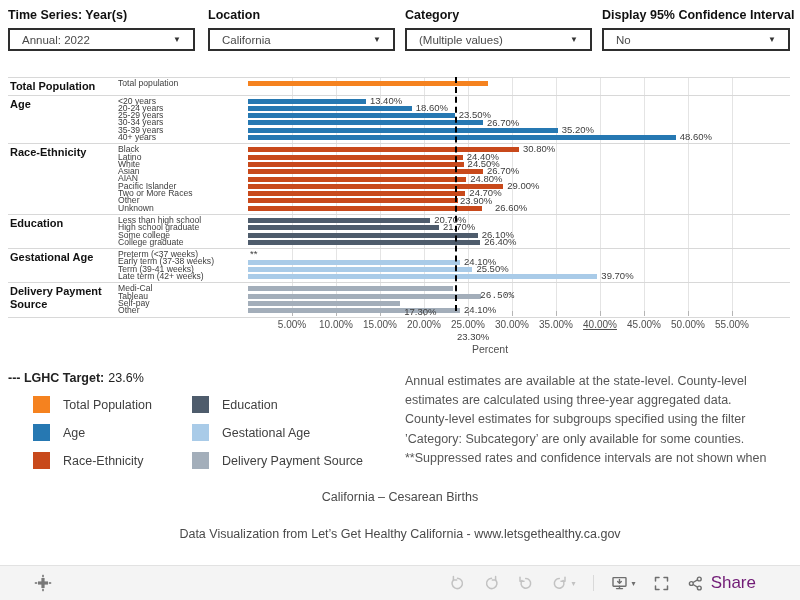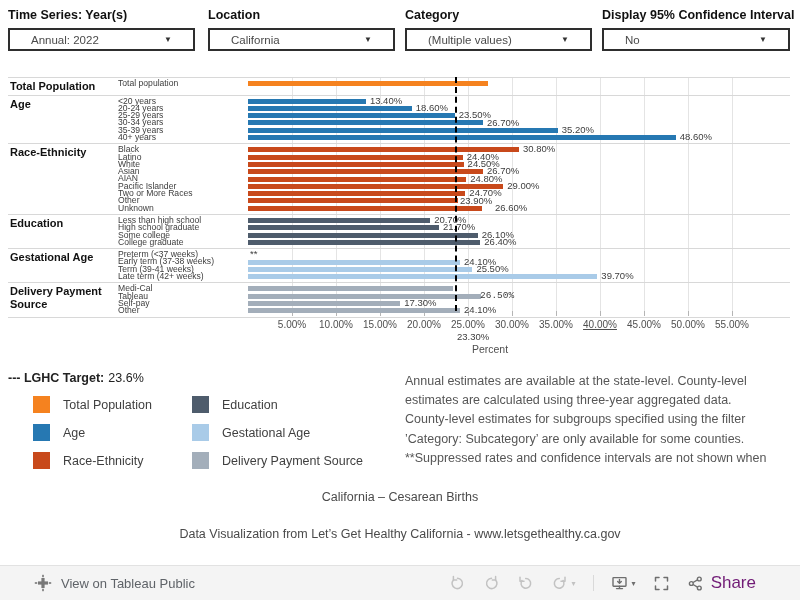--- a/index.html
+++ b/index.html
@@ -6,21 +6,21 @@
   body{width:800px;height:600px;font-family:"Liberation Sans",sans-serif;-webkit-font-smoothing:antialiased;}
   .app{position:relative;width:800px;height:600px;overflow:hidden;background:#fff;}
 
   
   .filter{position:absolute;top:8px;}
   #f1{left:8px;width:187px}
   #f2{left:208px;width:187px}
   #f3{left:405px;width:187px}
   #f4{left:602px;width:188px}
   .flabel{font-size:12.5px;font-weight:bold;color:#111;margin-bottom:6px;white-space:nowrap;}
-  .dropdown{height:19px;border:2px solid #2e2e2e;background:#fff;display:flex;align-items:center;justify-content:space-between;padding:0 21px;cursor:pointer;}
+  .dropdown{height:19px;border:2px solid #2e2e2e;background:#fff;display:flex;align-items:center;justify-content:space-between;padding:0 12px;cursor:pointer;}
   .dval{font-size:11.5px;color:#4a4a4a;white-space:nowrap;overflow:hidden;}
   .dcaret{font-size:8px;color:#333;}
 
   
   .chart{position:absolute;left:8px;top:70px;width:782px;height:292px;}
   #grid-layer{position:absolute;left:240px;top:7px;width:542px;height:234px;z-index:0;}
   .gl{position:absolute;top:0;height:234px;width:1px;background:#e4e4e4;}
   .tickmark{position:absolute;top:234px;height:5px;width:1px;background:#b5b5b5;}
   #sections{position:absolute;left:0;top:7px;width:782px;border-top:1px solid #d8d8d8;z-index:1;}
   .section{display:flex;border-bottom:1px solid #d8d8d8;padding:2px 0;}
@@ -327,21 +327,21 @@
               <span class="sublab">Tableau</span>
               <div class="track">
                 <div class="bar" style="width: 233.2px; background: rgb(163, 174, 186);"></div>
                 <span class="val" style="left: 232px; font-family: Liberation Mono, monospace;">26.50%</span>
               </div>
             </div>
             <div class="row">
               <span class="sublab">Self-pay</span>
               <div class="track">
                 <div class="bar" style="width: 152.24px; background: rgb(163, 174, 186);"></div>
-                <span class="val" style="left: 156.24px;">17.30%</span>
+                <span class="val" style="left: 156.24px; margin-top: 9px;">17.30%</span>
               </div>
             </div>
             <div class="row">
               <span class="sublab">Other</span>
               <div class="track">
                 <div class="bar" style="width: 212.08px; background: rgb(163, 174, 186);"></div>
                 <span class="val" style="left: 216.08px;">24.10%</span>
               </div>
             </div>
           </div>
@@ -406,21 +406,20 @@
     <span class="tb-logo">
       <svg width="18" height="18" viewBox="0 0 18 18" fill="currentColor">
         <rect x="7.4" y="4" width="3.2" height="10"></rect>
           <rect x="4" y="7.4" width="10" height="3.2"></rect>
         <rect x="8.2" y="0.8" width="1.6" height="2.4"></rect>
           <rect x="8.2" y="14.8" width="1.6" height="2.4"></rect>
         <rect x="0.8" y="8.2" width="2.4" height="1.6"></rect>
           <rect x="14.8" y="8.2" width="2.4" height="1.6"></rect>
       </svg>
     </span>
-    <span class="tb-view">View on Tableau Public</span>
     <div class="tb-right">
       <span class="tbi dis">
         <svg width="17" height="17" viewBox="0 0 17 17" fill="none" stroke="currentColor" stroke-width="1.5" stroke-linecap="round" stroke-linejoin="round">
             <path d="M4.4 4.9A5.2 5.2 0 1 0 8.5 3.2"></path>
             <path d="M4.4 1.6v3.3h3.3"></path>
           </svg>
       </span>
       <span class="tbi dis">
         <svg width="17" height="17" viewBox="0 0 17 17" fill="none" stroke="currentColor" stroke-width="1.5" stroke-linecap="round" stroke-linejoin="round">
             <path d="M12.6 4.9A5.2 5.2 0 1 1 8.5 3.2"></path>

